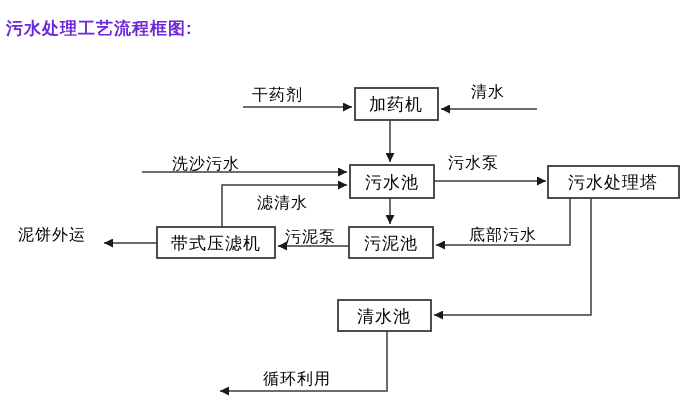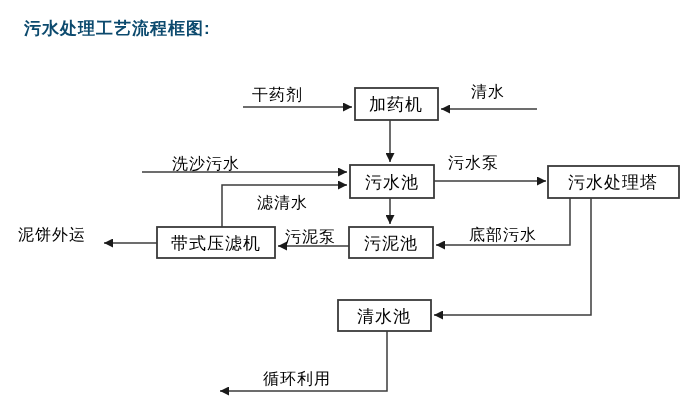--- a/index.html
+++ b/index.html
@@ -12,25 +12,25 @@
     font-family: "Liberation Sans", sans-serif;
   }
   .canvas {
     position: relative;
     width: 700px;
     height: 420px;
     background: #ffffff;
   }
   .title {
     position: absolute;
-    left: 24px;
+    left: 6px;
     top: 17px;
     font-size: 17px;
     font-weight: bold;
-    color: #0c4a6e;
+    color: #6d28d9;
     letter-spacing: 1px;
     white-space: nowrap;
     text-align: center;
   }
   svg { position: absolute; left: 0; top: 0; }
   .edge {
     fill: none;
     stroke: #3d3d3d;
     stroke-width: 1.5;
   }

